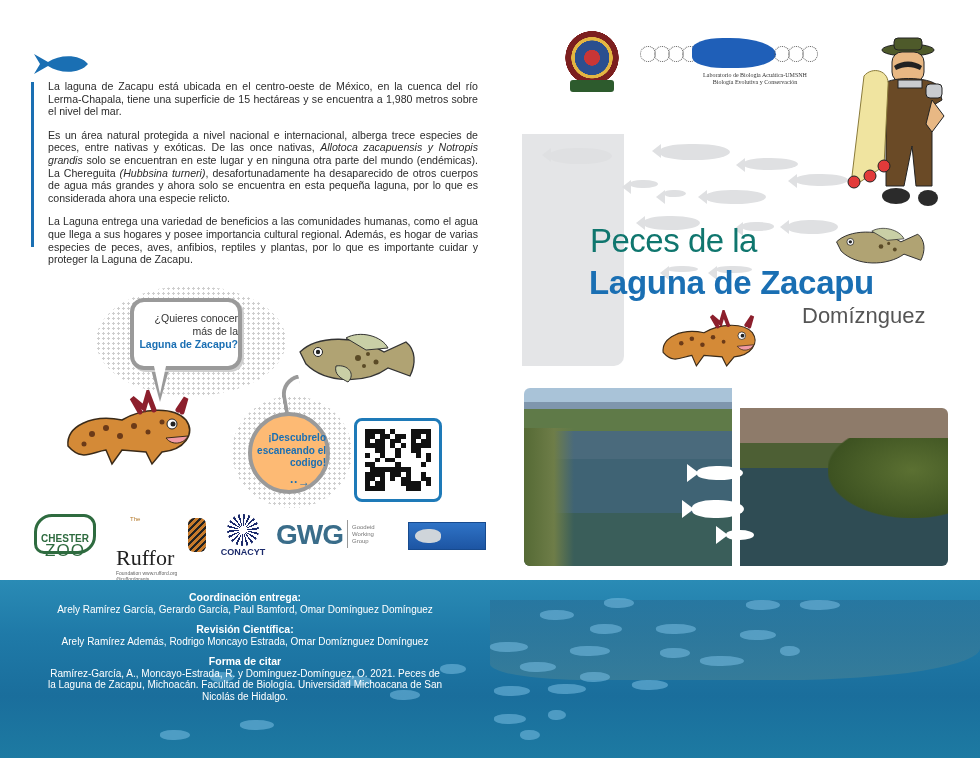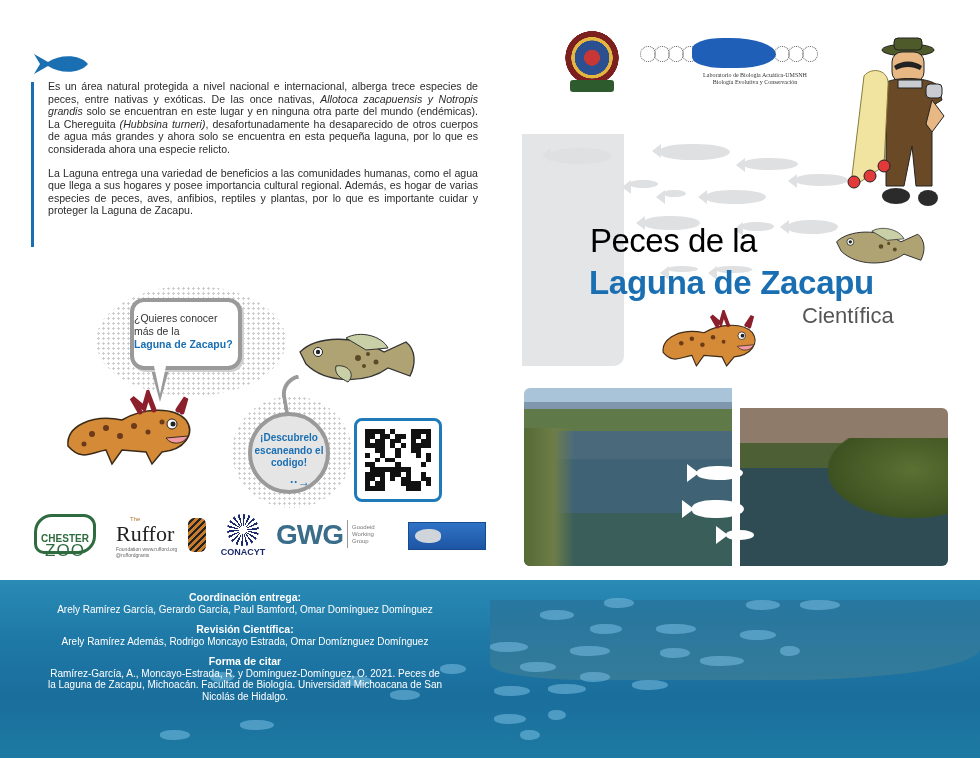--- a/index.html
+++ b/index.html
@@ -10,37 +10,37 @@
 
   
   .fish-logo { left: 30px; top: 52px; width: 60px; height: 24px; }
   .accent-bar { left: 31px; top: 82px; width: 3px; height: 165px; background: #1a6fb3; }
   .intro { left: 48px; top: 80px; width: 430px; font-size: 10.6px; line-height: 12.6px; text-align: justify; color: #2b2b2b; }
   .intro p { margin-bottom: 11px; }
   .intro em { font-style: italic; }
 
   .dots { background-image: radial-gradient(#c9c9c9 1px, transparent 1.3px); background-size: 5px 5px; border-radius: 50%; opacity: .9; }
 
-  .bubble1 { left: 130px; top: 298px; width: 112px; height: 72px; background: #fff; border: 4px solid #9a9a9a; border-radius: 14px; box-shadow: 2px 2px 0 #cfcfcf; text-align: left; font-size: 10.5px; line-height: 13px; padding-top: 10px; color: #333; }
+  .bubble1 { left: 130px; top: 298px; width: 112px; height: 72px; background: #fff; border: 4px solid #9a9a9a; border-radius: 14px; box-shadow: 2px 2px 0 #cfcfcf; text-align: right; font-size: 10.5px; line-height: 13px; padding-top: 10px; color: #333; }
   .bubble1 .hl { color: #1a6fb3; font-weight: bold; }
   .bubble1-tail { left: 150px; top: 366px; width: 0; height: 0; border-left: 10px solid transparent; border-right: 10px solid transparent; border-top: 36px solid #9a9a9a; }
   .bubble1-tail-in { left: 154px; top: 366px; width: 0; height: 0; border-left: 6px solid transparent; border-right: 6px solid transparent; border-top: 28px solid #fff; }
 
-  .bubble2 { left: 248px; top: 412px; width: 82px; height: 82px; background: #e5e5e5; border: 4px solid #9a9a9a; border-radius: 50%; text-align: center; font-size: 10px; line-height: 12.5px; color: #1a6fb3; font-weight: bold; padding-top: 16px; }
+  .bubble2 { left: 248px; top: 412px; width: 82px; height: 82px; background: #fdba74; border: 4px solid #9a9a9a; border-radius: 50%; text-align: right; font-size: 10px; line-height: 12.5px; color: #1a6fb3; font-weight: bold; padding-top: 16px; }
   .bubble2-tail { left: 282px; top: 376px; width: 20px; height: 40px; border-left: 4px solid #9a9a9a; border-top: 4px solid #9a9a9a; border-radius: 20px 0 0 0; transform: rotate(-10deg); }
   .arrow-mark { left: 290px; top: 475px; font-size: 12px; color: #1a6fb3; font-weight: bold; }
 
   .qr-frame { left: 354px; top: 418px; width: 88px; height: 84px; border: 3px solid #1e7ab8; border-radius: 8px; background: #fff; padding: 8px; }
   .qr-grid { width: 100%; height: 100%; display: grid; grid-template-columns: repeat(13, 1fr); grid-template-rows: repeat(13, 1fr); }
   .qr-grid span { background: #111; }
   .qr-grid span.w { background: transparent; }
   .logo-chester { left: 34px; top: 514px; width: 62px; height: 40px; border: 3px solid #2e6b3f; border-radius: 18px 12px 18px 10px; color: #2e6b3f; font-size: 10px; line-height: 12px; text-align: center; font-weight: bold; padding-top: 16px; }
   .logo-chester .big { font-size: 17px; letter-spacing: 1px; font-weight: normal; }
   .logo-rufford { left: 116px; top: 516px; width: 90px; height: 40px; }
-  .logo-rufford .name { font-family: "Liberation Serif", serif; font-size: 22px; color: #222; line-height: 24px; }
+  .logo-rufford .name { font-family: "Liberation Serif", serif; font-size: 22px; color: #222; line-height: 24px; margin-top: 24px; }
   .logo-rufford .sub { font-size: 5px; color: #666; }
   .rufford-tiger { left: 188px; top: 518px; width: 18px; height: 34px; background: repeating-linear-gradient(135deg, #c87b2b 0 3px, #222 3px 5px); border-radius: 6px; }
   .logo-conacyt { left: 218px; top: 514px; width: 50px; height: 45px; text-align: center; }
   .conacyt-dots { width: 32px; height: 32px; margin: 0 auto; border-radius: 50%; background: radial-gradient(circle, #fff 0 18%, transparent 19%), repeating-conic-gradient(#1b2a6b 0 8deg, transparent 8deg 20deg); }
   .logo-conacyt .name { font-size: 9px; font-weight: bold; color: #1b2a6b; margin-top: 1px; }
   .logo-gwg { left: 276px; top: 520px; width: 110px; height: 34px; }
   .logo-gwg .big { font-size: 28px; font-weight: bold; color: #3a6d8a; letter-spacing: -1px; line-height: 30px; display: inline-block; vertical-align: top; text-align: right; }
   .logo-gwg .sep { display: inline-block; width: 1px; height: 28px; background: #999; margin: 0 4px; vertical-align: top; }
   .logo-gwg .small { display: inline-block; font-size: 6px; color: #777; line-height: 7px; vertical-align: top; margin-top: 4px; }
   .logo-box { left: 408px; top: 522px; width: 78px; height: 28px; background: linear-gradient(180deg, #2f73c6, #1d55a3); border: 1px solid #174a8e; }
@@ -52,21 +52,21 @@
   .lab-logo { left: 640px; top: 36px; width: 186px; height: 50px; }
   .lab-chain { position: absolute; top: 10px; height: 20px; display: flex; gap: 0; }
   .lab-chain i { width: 16px; height: 16px; border: 1.5px dotted #555; border-radius: 50%; display: inline-block; margin-right: -2px; }
   .lab-fish { position: absolute; left: 52px; top: 2px; width: 84px; height: 30px; background: #1f5fb8; border-radius: 40% 60% 50% 40%; }
   .lab-text { position: absolute; left: 40px; top: 36px; width: 150px; font-family: "Liberation Serif", serif; font-size: 6px; line-height: 7px; color: #333; text-align: center; }
 
   .gray-slab { left: 522px; top: 134px; width: 102px; height: 232px; background: #e4e5e7; border-radius: 0 0 10px 0; }
   .bg-fish { position: absolute; height: 14px; background: #dfe0e2; border-radius: 50% 60% 60% 50%; }
   .bg-fish::before { content: ""; position: absolute; left: -8px; top: 0; border-left: 9px solid #dfe0e2; border-top: 7px solid transparent; border-bottom: 7px solid transparent; transform: scaleX(-1); }
 
-  .title1 { left: 590px; top: 222px; font-size: 33px; color: #000000; font-weight: normal; letter-spacing: -0.5px; }
+  .title1 { left: 590px; top: 222px; font-size: 33px; color: #0f766e; font-weight: normal; letter-spacing: -0.5px; }
   .title2 { left: 589px; top: 264px; font-size: 33px; color: #1a6fb3; font-weight: bold; letter-spacing: -0.3px; }
   .title3 { left: 802px; top: 303px; font-size: 22px; color: #555; }
 
   .fisherman { left: 846px; top: 36px; width: 112px; height: 182px; }
 
   .photo-left { left: 524px; top: 388px; width: 208px; height: 178px; border-radius: 6px 0 0 6px; overflow: hidden; background: linear-gradient(180deg, #a9c3d8 0 8%, #7f96ad 8% 12%, #5f7a48 12% 24%, #4a6a7c 24% 40%, #3f6374 40% 70%, #3a5e5a 70% 100%); }
   .photo-left .shore { position: absolute; left: 0; top: 40px; width: 50px; height: 140px; background: linear-gradient(90deg, #556a35, #6e7d48 60%, transparent); }
   .photo-right { left: 740px; top: 408px; width: 208px; height: 158px; border-radius: 0 6px 6px 0; overflow: hidden; background: linear-gradient(180deg, #8e7b6a 0 22%, #4d5f34 22% 38%, #2f4c54 38% 100%); }
   .photo-right .trees { position: absolute; right: 0; top: 30px; width: 120px; height: 80px; background: radial-gradient(ellipse at 70% 40%, #5b7032, #3d5221 70%, transparent 72%); }
   .white-fish { position: absolute; background: #fff; border-radius: 50% 60% 60% 50%; }
@@ -82,20 +82,21 @@
 </style>
 </head>
 <body>
 
 <svg class="abs fish-logo" viewBox="0 0 60 24">
   <path d="M58 12 C50 2, 30 2, 18 10 L4 2 L10 12 L4 22 L18 14 C30 22, 50 22, 58 12 Z" fill="#1a6fb3"></path>
 </svg>
 <div class="abs accent-bar"></div>
 
 <div class="abs intro">
+  <p>La laguna de Zacapu está ubicada en el centro-oeste de México, en la cuenca del río Lerma-Chapala, tiene una superficie de 15 hectáreas y se encuentra a 1,980 metros sobre el nivel del mar.</p>
   <p><span>Es un área natural protegida a nivel nacional e internacional, alberga trece especies de peces, entre nativas y exóticas. De las once nativas, </span><em>Allotoca zacapuensis</em><em> y </em><em>Notropis grandis</em><span> solo se encuentran en este lugar y en ninguna otra parte del mundo (endémicas). La Chereguita </span><em>(Hubbsina turneri)</em><span>, desafortunadamente ha desaparecido de otros cuerpos de agua más grandes y ahora solo se encuentra en esta pequeña laguna, por lo que es considerada ahora una especie relicto.</span></p>
   <p>La Laguna entrega una variedad de beneficios a las comunidades humanas, como el agua que llega a sus hogares y posee importancia cultural regional. Además, es hogar de varias especies de peces, aves, anfibios, reptiles y plantas, por lo que es importante cuidar y proteger la Laguna de Zacapu.</p>
 </div>
 
 <div class="abs dots" style="left:96px;top:286px;width:190px;height:110px;"></div>
 <div class="abs dots" style="left:232px;top:396px;width:120px;height:112px;"></div>
 
 <div class="abs bubble1-tail"></div>
 <div class="abs bubble1">
   <div>¿Quieres conocer</div>
@@ -371,21 +372,21 @@
   <span class="bg-fish" style="left:276px;top:44px;width:52px;height:12px;"></span>
   <span class="bg-fish" style="left:124px;top:86px;width:56px;height:14px;"></span>
   <span class="bg-fish" style="left:222px;top:92px;width:32px;height:9px;"></span>
   <span class="bg-fish" style="left:268px;top:90px;width:50px;height:14px;"></span>
   <span class="bg-fish" style="left:148px;top:136px;width:30px;height:6px;"></span>
   <span class="bg-fish" style="left:196px;top:136px;width:36px;height:7px;"></span>
 </div>
 
 <div class="abs title1">Peces de la</div>
 <div class="abs title2">Laguna de Zacapu</div>
-<div class="abs title3">Científica</div>
+<div class="abs title3">Domíznguez</div>
 
 <svg class="abs" style="left:830px;top:225px;width:102px;height:46px;" viewBox="0 0 124 60">
   <path d="M4 22 C20 6, 60 4, 88 22 L110 12 C120 20, 120 34, 114 46 L92 38 C70 54, 30 54, 10 34 Z" fill="#b0a373" stroke="#333" stroke-width="1.3"></path>
   <path d="M50 8 C64 0, 86 6, 92 18 L70 20 Z" fill="#c9cfa6" stroke="#333"></path>
   <circle cx="22" cy="22" r="4.5" fill="#fff" stroke="#222"></circle>
     <circle cx="22" cy="22" r="2.2" fill="#222"></circle>
   <g fill="#5a4a26">
       <circle cx="62" cy="28" r="3"></circle>
       <circle cx="72" cy="24" r="2"></circle>
       <circle cx="80" cy="32" r="2.5"></circle>

